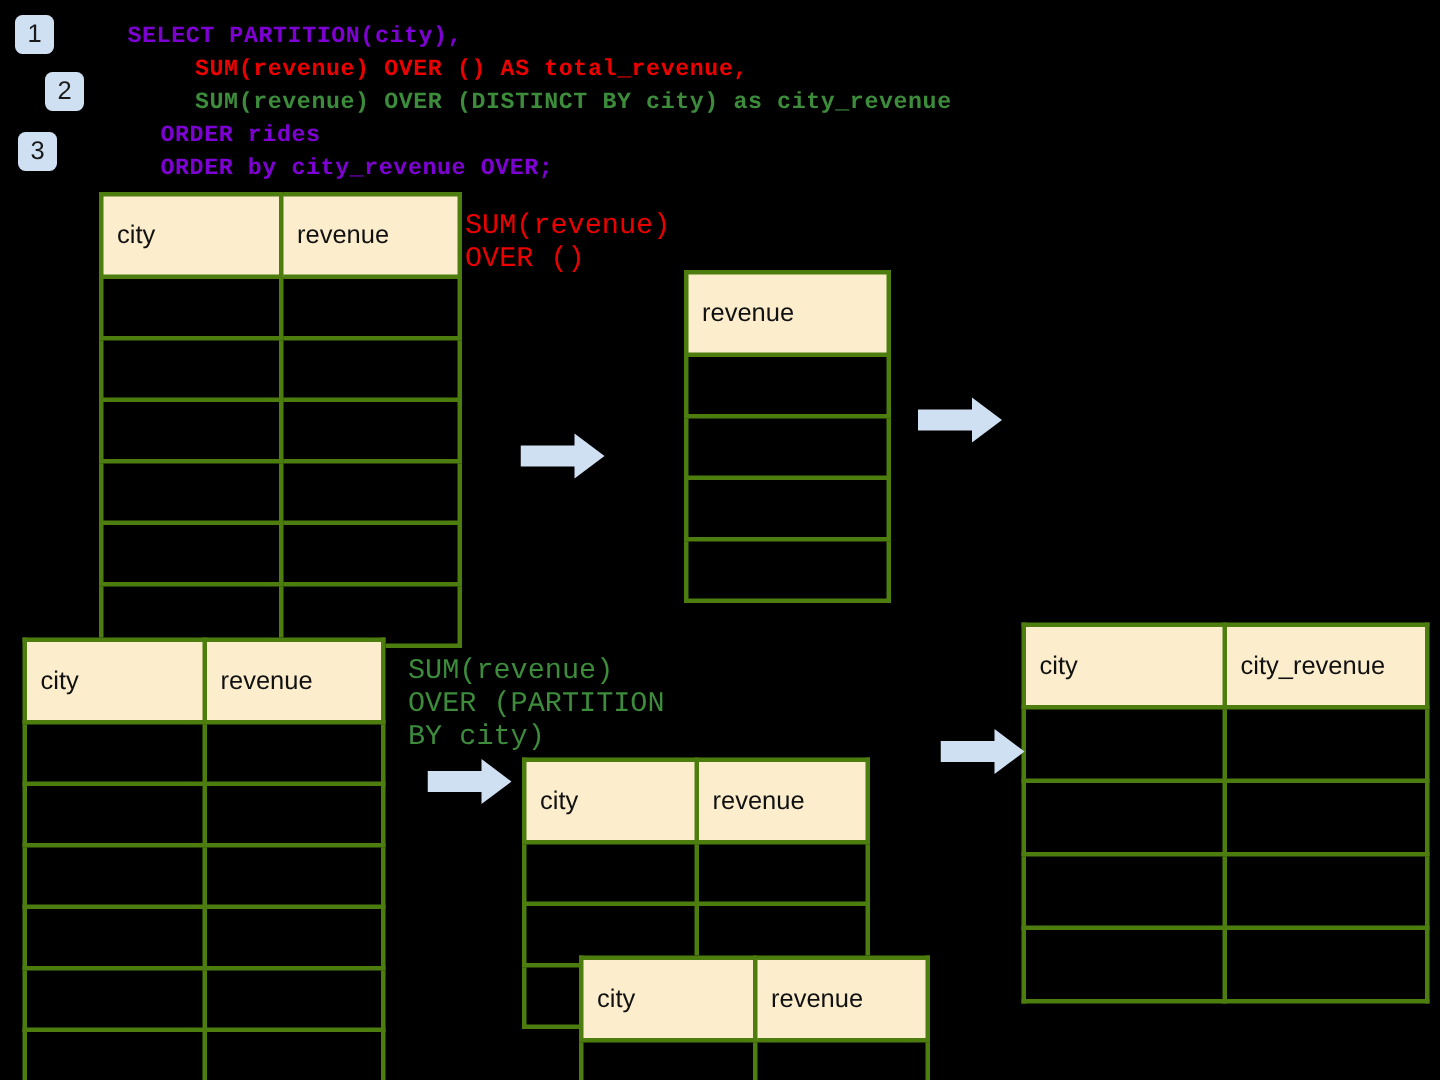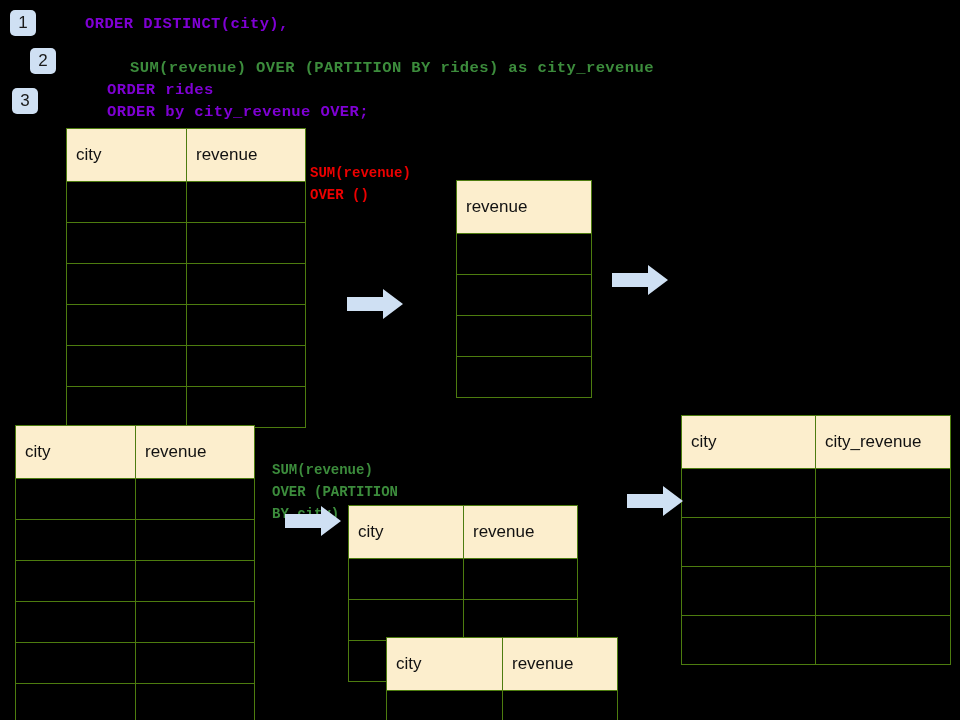--- a/index.html
+++ b/index.html
@@ -41,39 +41,38 @@
     line-height: 22px;
   }
   .sql-purple { color: #7f00d4; }
   .sql-red    { color: #ec0000; }
   .sql-green  { color: #3c8c3c; }
 
   
   .annot {
     position: absolute;
     font-family: "Liberation Mono", monospace;
-    font-size: 14px;
-    font-weight: bold;
+    font-size: 19px;
+    font-weight: normal;
     white-space: pre;
     line-height: 22px;
-    margin-top: 23px;
   }
   .annot-red   { color: #ec0000; }
   .annot-green { color: #3c8c3c; }
 
   
   .tbl {
     position: absolute;
     border-collapse: collapse;
     table-layout: fixed;
     background: #000000;
     border: 1px solid #b8b8b8;
   }
   .tbl th, .tbl td {
-    border: 1px solid #4d7c0f;
+    border: 3px solid #4d7c0f;
     padding: 16px;
     margin: 0;
   }
   .tbl th {
     background: #fceecd;
     color: #111111;
     font-family: "Liberation Sans", sans-serif;
     font-weight: normal;
     font-size: 17px;
     text-align: left;
@@ -90,22 +89,23 @@
     height: 32px;
   }
 </style>
 </head>
 <body>
 
 <div id="canvas">
     <div class="badge" style="left: 10px; top: 10px;">1</div>
     <div class="badge" style="left: 30px; top: 48px;">2</div>
     <div class="badge" style="left: 12px; top: 88px;">3</div>
-    <div class="sql sql-purple" style="left: 85px; top: 13px;">ORDER DISTINCT(city),</div>
-    <div class="sql sql-green" style="left: 130px; top: 57px;">SUM(revenue) OVER (PARTITION BY rides) as city_revenue</div>
+    <div class="sql sql-purple" style="left: 85px; top: 13px;">SELECT PARTITION(city),</div>
+    <div class="sql sql-red" style="left: 130px; top: 35px;">SUM(revenue) OVER () AS total_revenue,</div>
+    <div class="sql sql-green" style="left: 130px; top: 57px;">SUM(revenue) OVER (DISTINCT BY city) as city_revenue</div>
     <div class="sql sql-purple" style="left: 107px; top: 79px;">ORDER rides</div>
     <div class="sql sql-purple" style="left: 107px; top: 101px;">ORDER by city_revenue OVER;</div>
     <div class="annot annot-red" style="left: 310px; top: 139px;">SUM(revenue)
 OVER ()</div>
     <div class="annot annot-green" style="left: 272px; top: 436px;">SUM(revenue)
 OVER (PARTITION
 BY city)</div>
     <table class="tbl" style="left: 66px; top: 128px; width: 239px;">
       <colgroup>
         <col style="width: 120px;">

